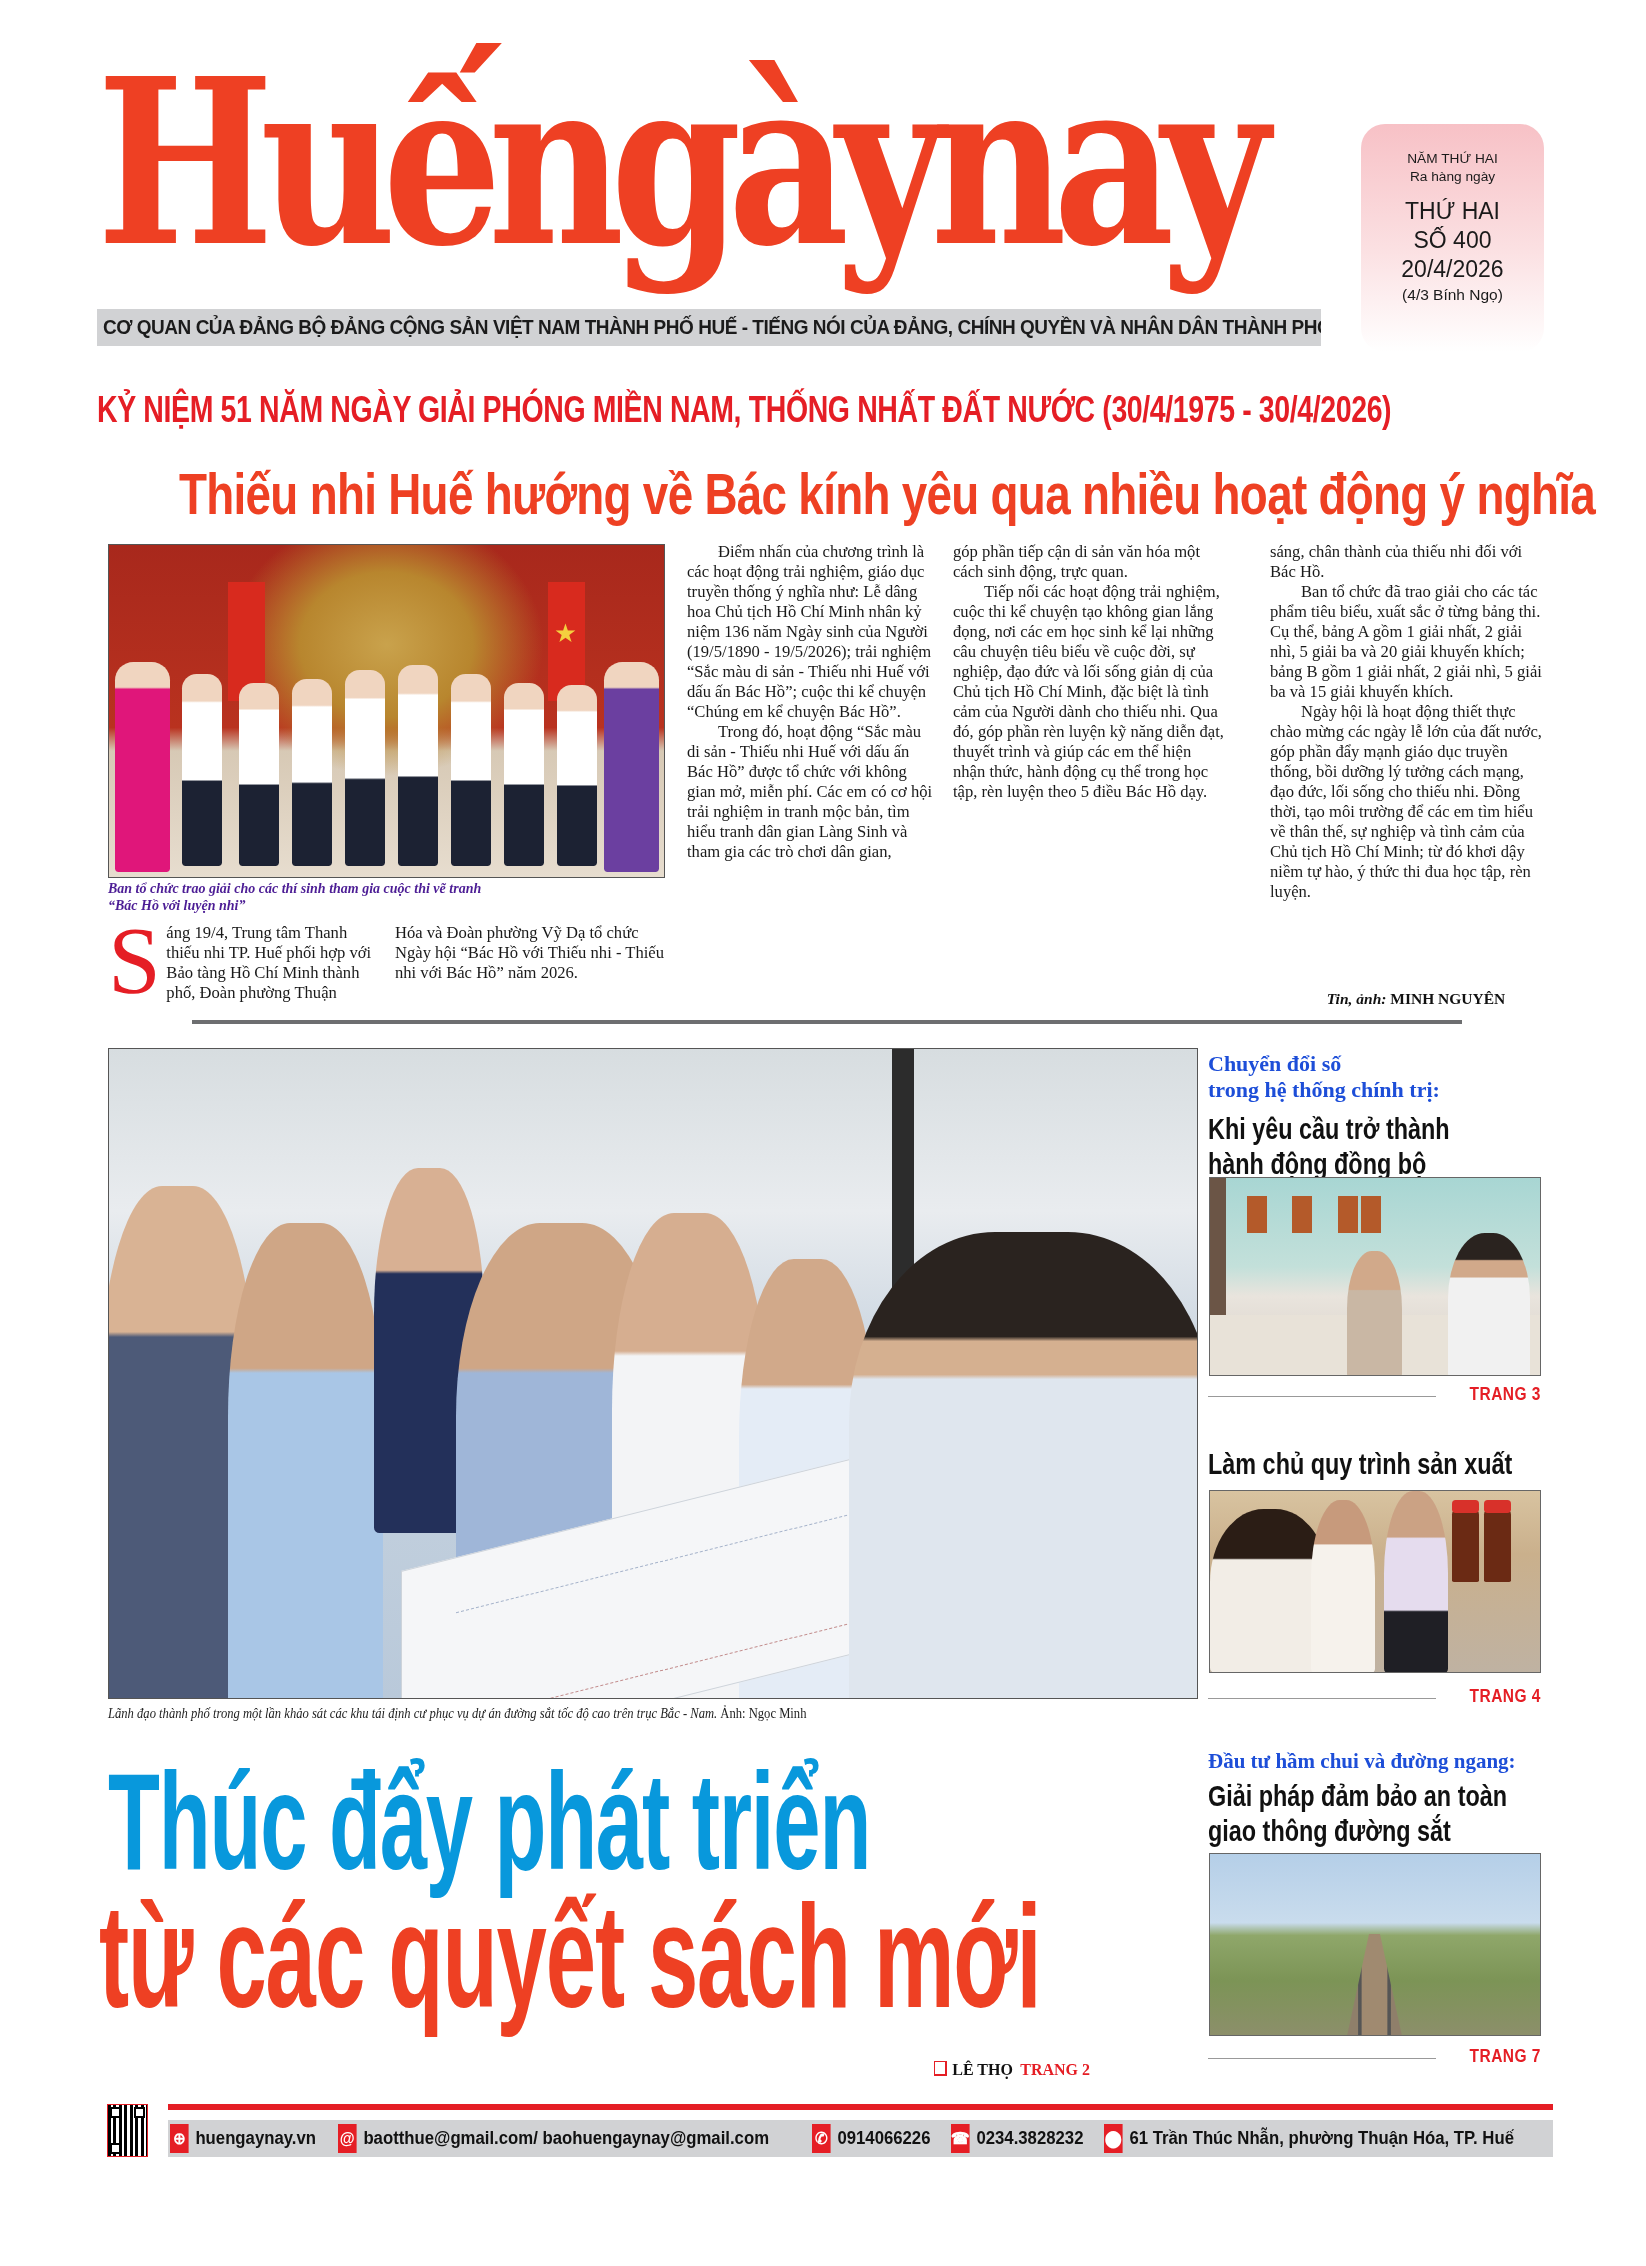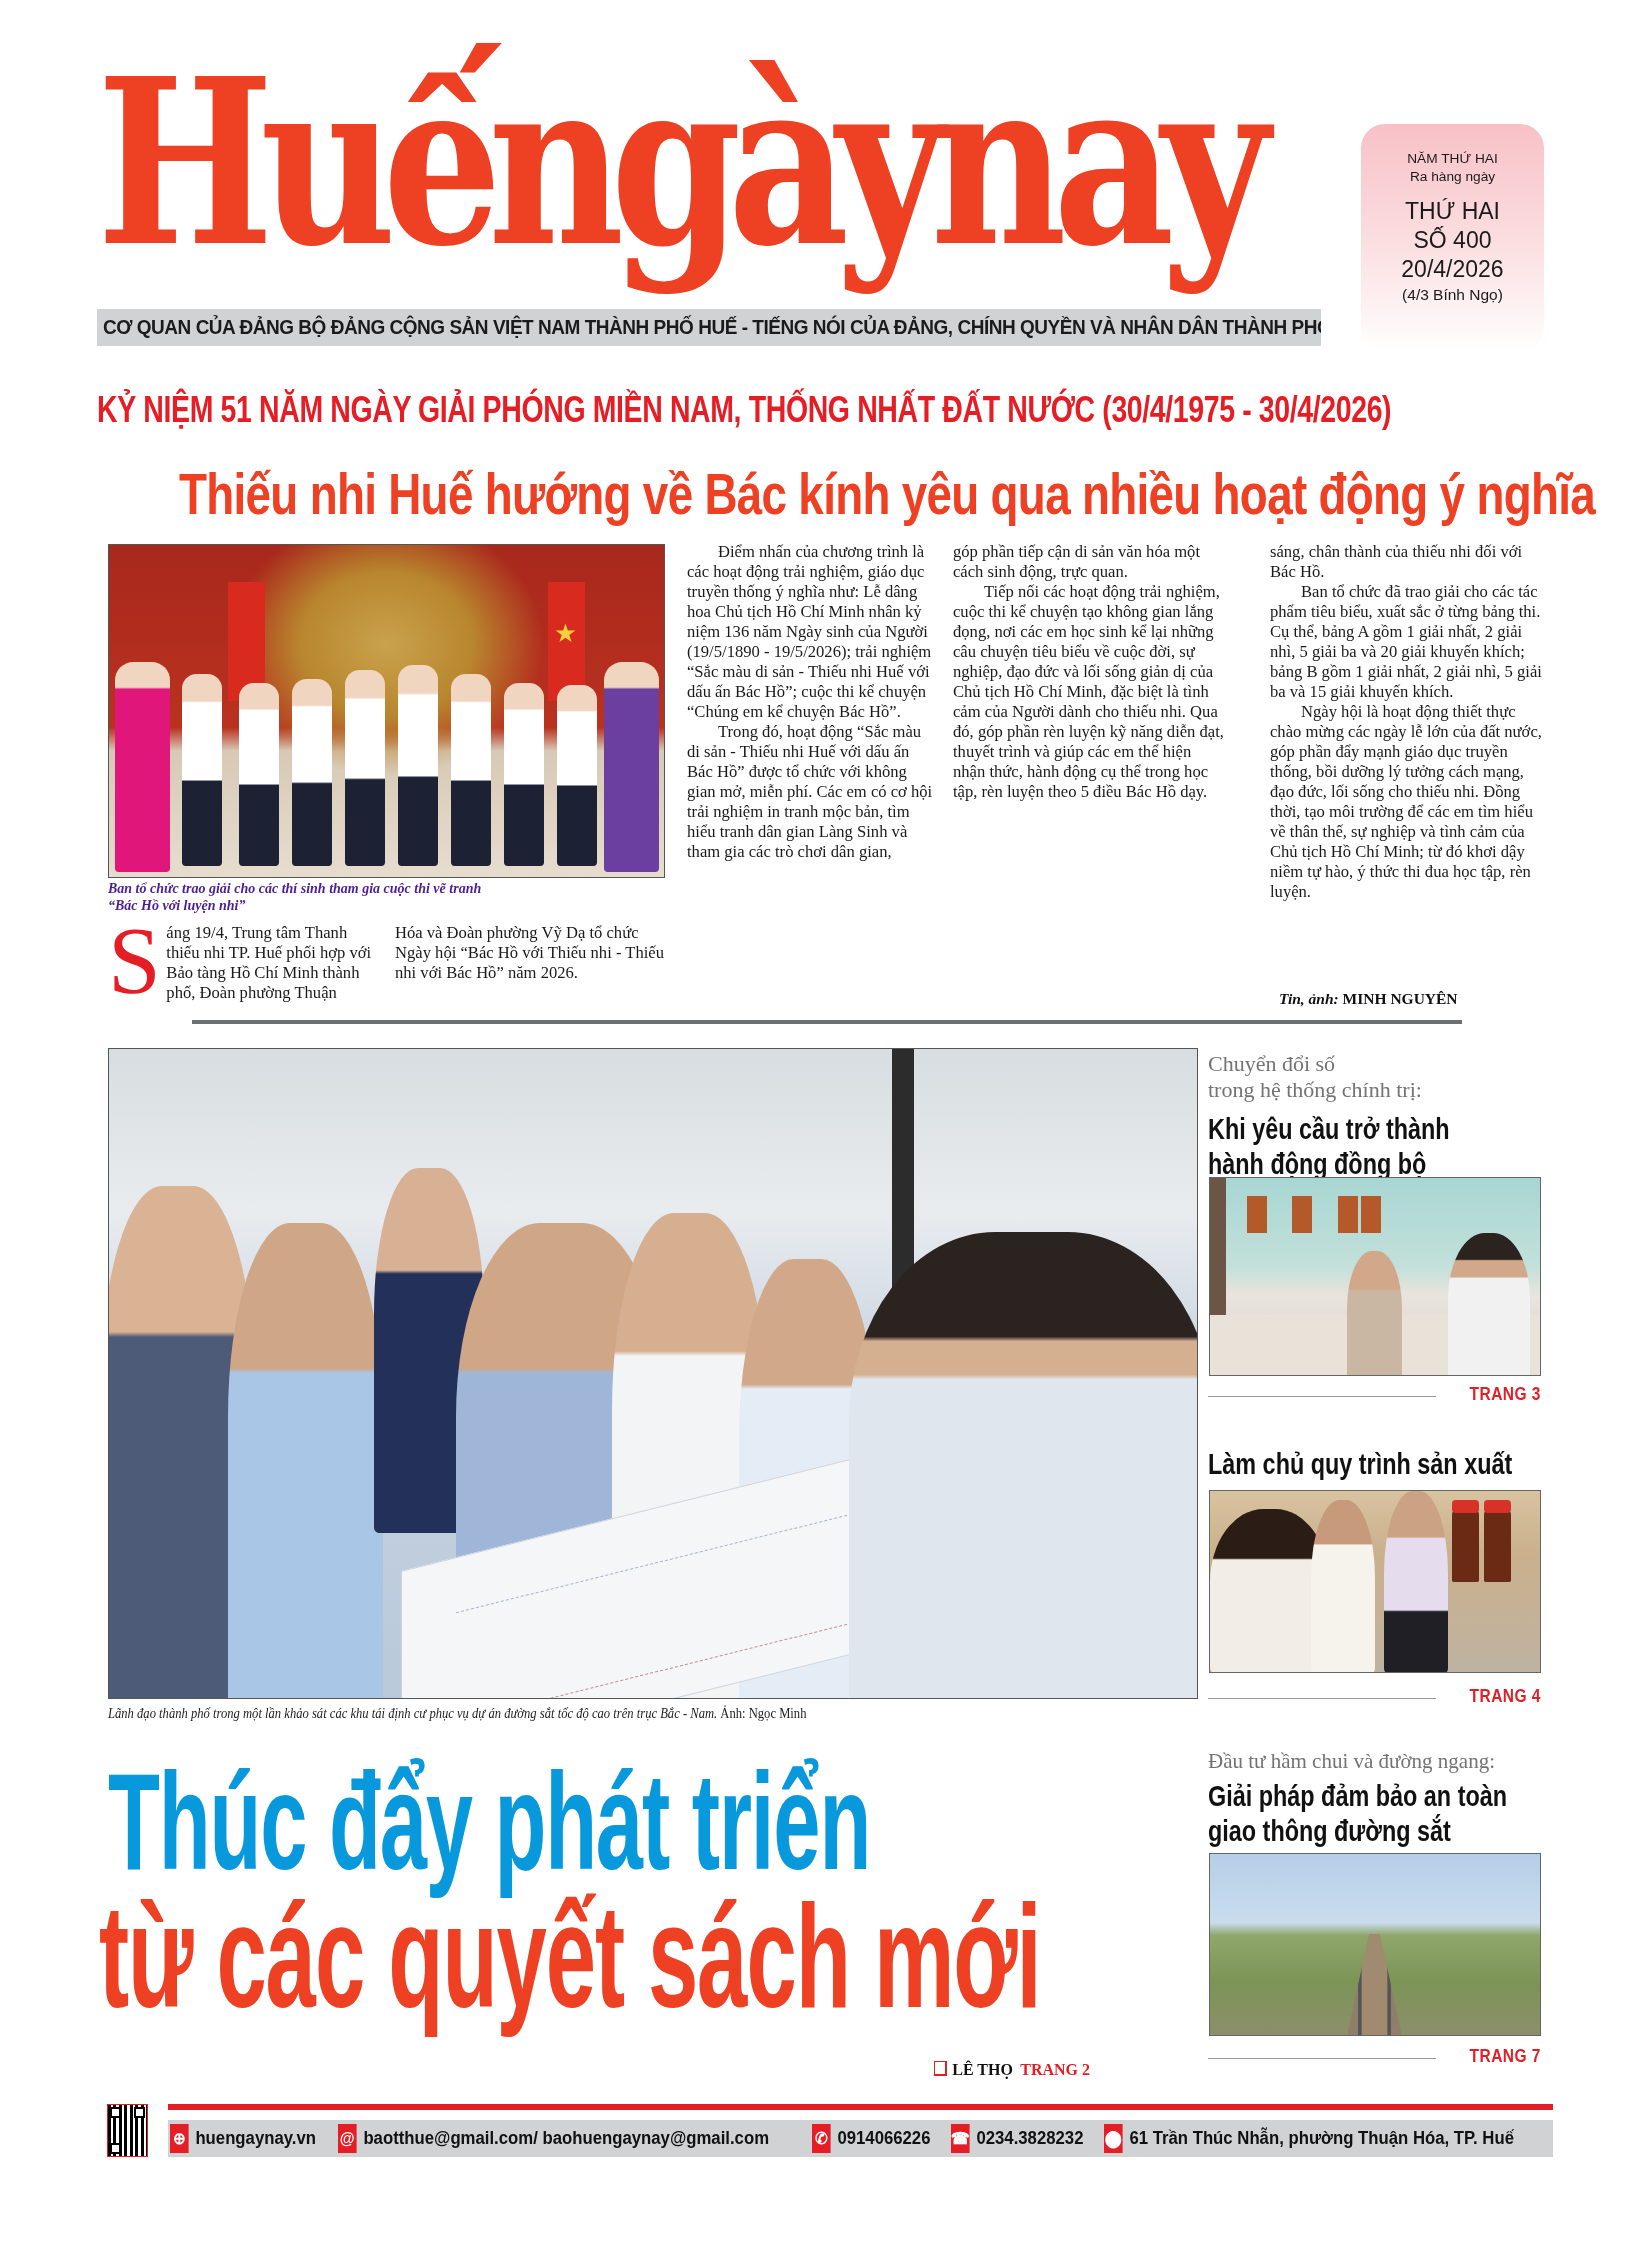--- a/index.html
+++ b/index.html
@@ -84,21 +84,21 @@
   .dropcap {
     float: left; font-size: 95px; line-height: 73px; color: #e51e25;
     margin: 1.8px 5.5px -3.7px 0; font-family: "Liberation Serif", serif;
   }
 
   .col-a { left: 687px; top: 542px; width: 251px; }
   .col-b { left: 953px; top: 542px; width: 274px; }
   .col-c { left: 1270px; top: 542px; width: 274px; }
 
   .byline {
-    left: 1279px; top: 990px; width: 274px; text-align: left;
+    left: 1279px; top: 990px; width: 274px; text-align: center;
     font-size: 15.5px; color: #111;
   }
   .byline i { font-weight: bold; }
   .byline b { font-weight: bold; }
 
   .divider-top {
     left: 192px; top: 1020px; width: 1270px; height: 3.7px; background: #6d6e70;
   }
 
   
@@ -135,21 +135,21 @@
     left: 934px; top: 2056px; width: 274px; height: 27.4px;
     font-size: 16px; line-height: 27.4px; font-weight: bold; white-space: nowrap;
   }
   .author-line .box-icon {
     display: inline-block; width: 12.8px; height: 14.6px; border: 1.8px solid #e51e25;
     border-right-width: 2.7px; border-bottom-width: 2.7px; vertical-align: -0.9px; margin-right: 5.5px;
   }
   .author-line .page { color: #e51e25; margin-left: 7.3px; }
 
   
-  .side-kicker { font-weight: normal; font-size: 22px; line-height: 25.6px; color: #737373; }
+  .side-kicker { font-weight: bold; font-size: 22px; line-height: 25.6px; color: #1d4ed8; }
   .side-head {
     font-family: "Liberation Sans", sans-serif; font-weight: bold; font-size: 30px; line-height: 35px;
     color: #111; white-space: nowrap; transform: scaleX(0.78); transform-origin: left center;
   }
   .side-photo { border: 0.9px solid #666; overflow: hidden; }
   .trang-row { height: 27.4px; }
   .trang-row .rule { position: absolute; left: 0; top: 14.6px; height: 1.8px; background: #999; }
   .trang-row .label {
     position: absolute; right: 0; top: 0;
     font-family: "Liberation Sans", sans-serif; font-weight: bold;

